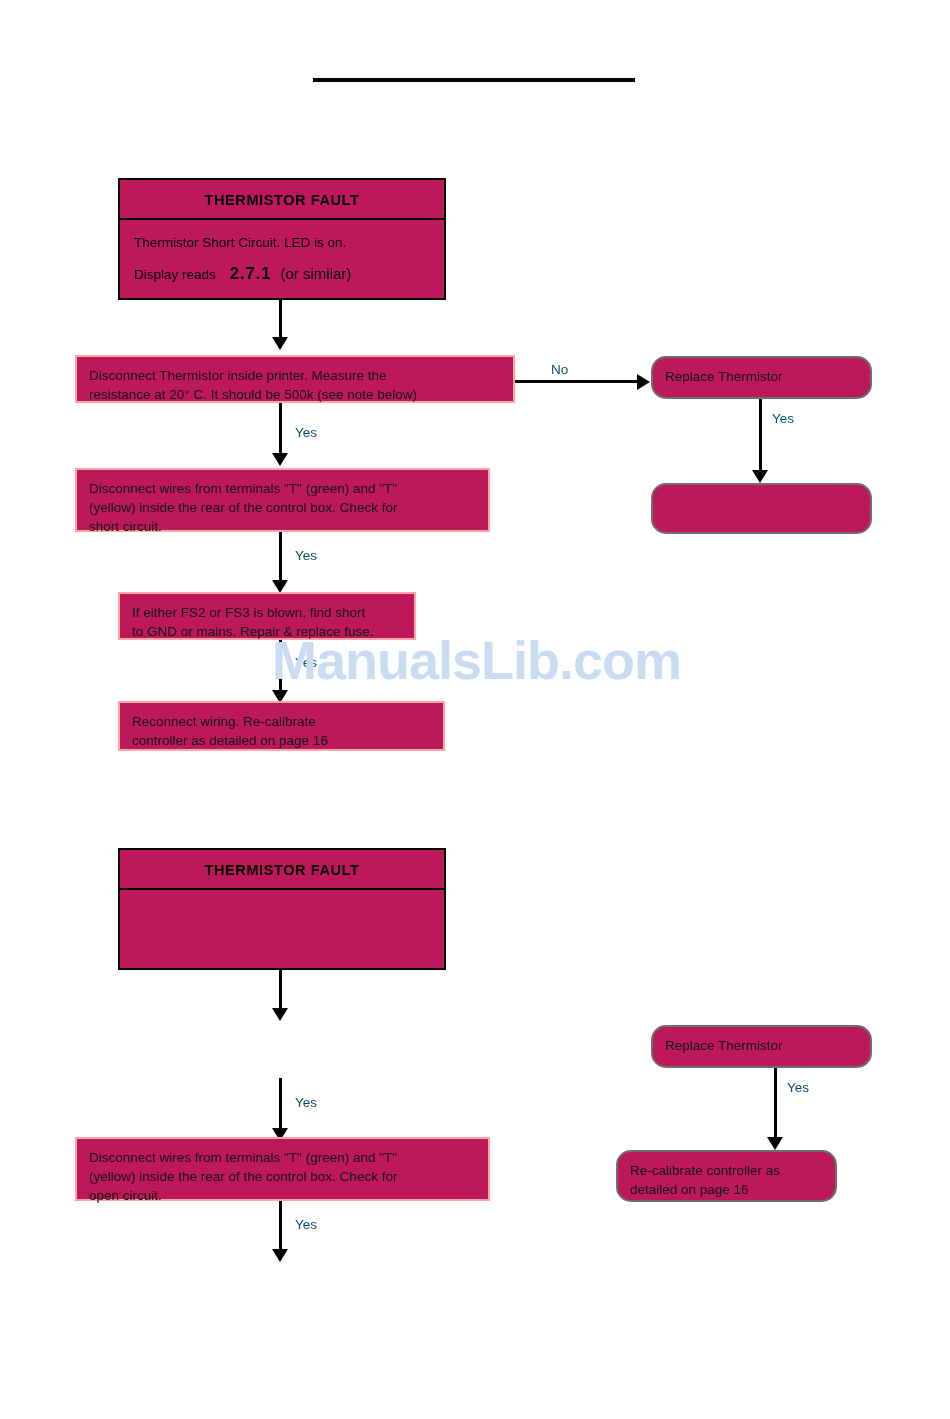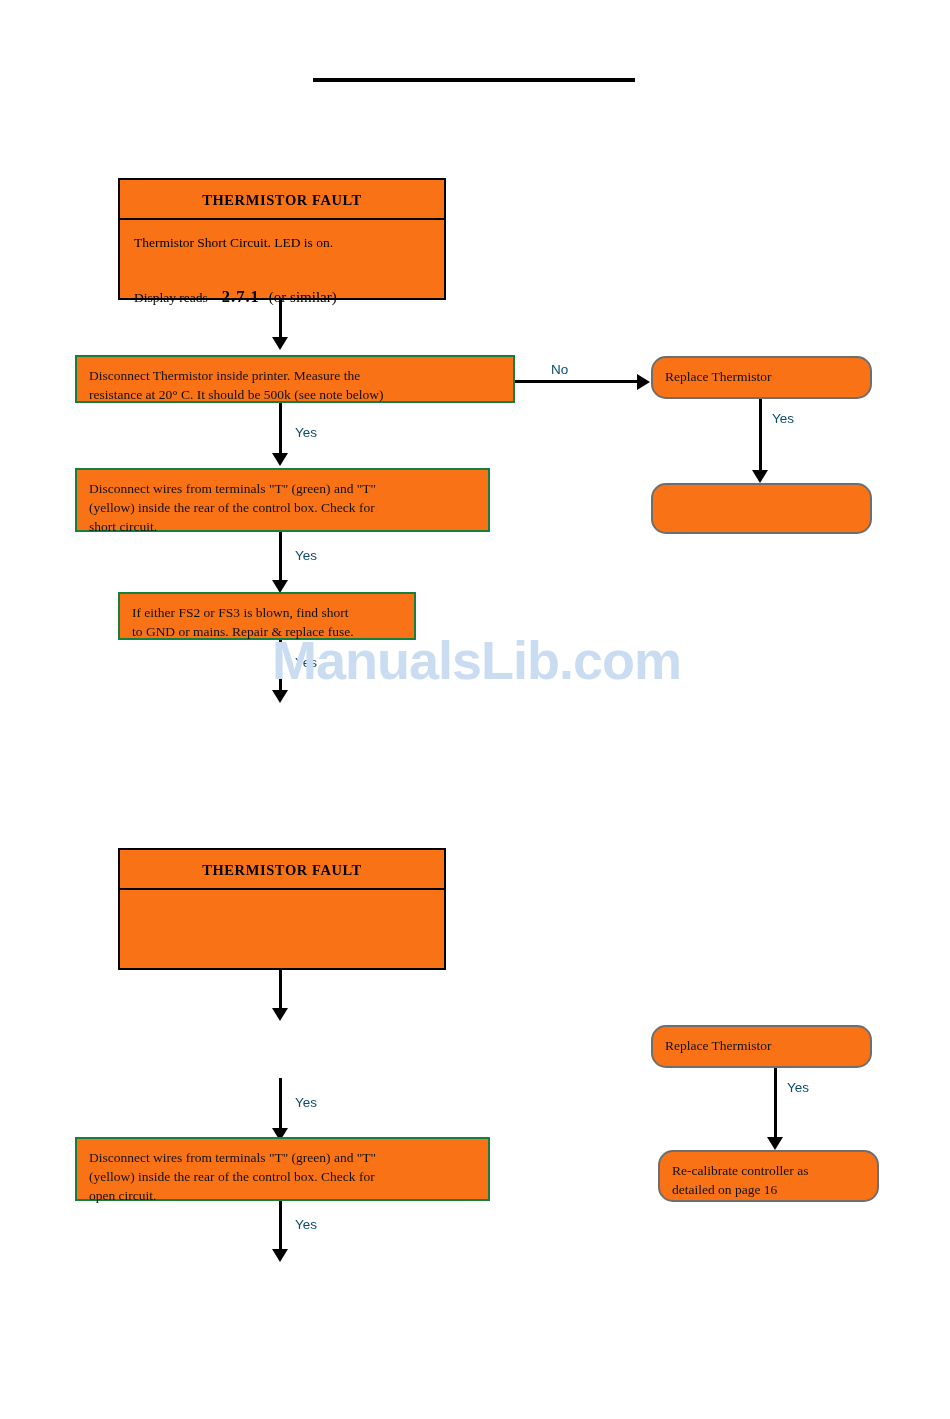--- a/index.html
+++ b/index.html
@@ -52,26 +52,25 @@
     letter-spacing: -1px;
     white-space: nowrap;
     pointer-events: none;
     user-select: none;
   }
 
   
   .box {
     position: absolute;
     box-sizing: border-box;
-    background: #f97316;
+    background: #be185d;
     border: 2px solid #000000;
-    font-family: Liberation Serif, serif;
   }
   .box.soft { border-color: #6e6e6e; border-width: 2px; border-radius: 15px; }
-  .box.soft-dark { border: 2px solid #15803d; }
+  .box.soft-dark { border: 2px solid #fca5a5; }
   .box-text {
     font-size: 13.5px;
     line-height: 19px;
     color: #111111;
     padding: 9px 11px 0 12px;
     white-space: pre-line;
   }
 
   
   .fault-box { border: 2px solid #000000; }
@@ -91,21 +90,21 @@
     position: absolute;
     left: 0; right: 0; top: 40px; bottom: 0;
     padding: 14px 12px 8px 14px;
     box-sizing: border-box;
   }
   .fault-line1 {
     font-size: 13.5px;
     line-height: 18px;
   }
   .fault-line2 {
-    margin-top: 36px;
+    margin-top: 12px;
     font-size: 13.5px;
     line-height: 18px;
     white-space: nowrap;
   }
   .fault-line2 .code {
     font-size: 16.5px;
     font-weight: bold;
     letter-spacing: 1px;
     padding: 0 9px 0 14px;
   }
@@ -205,37 +204,41 @@
     <div class="box-text">If either FS2 or FS3 is blown, find short
 to GND or mains. Repair &amp; replace fuse.</div>
   </div>
 
   <div class="vline" style="left:279px; top:640px; height:54px;"></div>
   <div class="arrow-down" style="left:272px; top:690px;"></div>
   <div class="edge-label" style="left:295px; top:655px;">Yes</div>
 
   <div class="watermark">ManualsLib.com</div>
 
+  <div class="box soft-dark" style="left:118px; top:701px; width:327px; height:50px;">
+    <div class="box-text">Reconnect wiring. Re-calibrate
+controller as detailed on page 16</div>
+  </div>
 
   <div class="box fault-box" style="left:118px; top:848px; width:328px; height:122px;">
     <div class="fault-title">THERMISTOR FAULT</div>
   </div>
 
   <div class="vline" style="left:279px; top:970px; height:40px;"></div>
   <div class="arrow-down" style="left:272px; top:1008px;"></div>
 
   <div class="box soft" style="left:651px; top:1025px; width:221px; height:43px;">
     <div class="box-text">Replace Thermistor</div>
   </div>
 
   <div class="vline" style="left:774px; top:1068px; height:73px;"></div>
   <div class="arrow-down" style="left:767px; top:1137px;"></div>
   <div class="edge-label" style="left:787px; top:1080px;">Yes</div>
 
-  <div class="box soft" style="left:658px; top:1150px; width:221px; height:52px;">
+  <div class="box soft" style="left:616px; top:1150px; width:221px; height:52px;">
     <div class="box-text">Re-calibrate controller as
 detailed on page 16</div>
   </div>
 
   <div class="vline" style="left:279px; top:1078px; height:56px;"></div>
   <div class="arrow-down" style="left:272px; top:1128px;"></div>
   <div class="edge-label" style="left:295px; top:1095px;">Yes</div>
 
   <div class="box soft-dark" style="left:75px; top:1137px; width:415px; height:64px;">
     <div class="box-text">Disconnect wires from terminals "T" (green) and "T"

